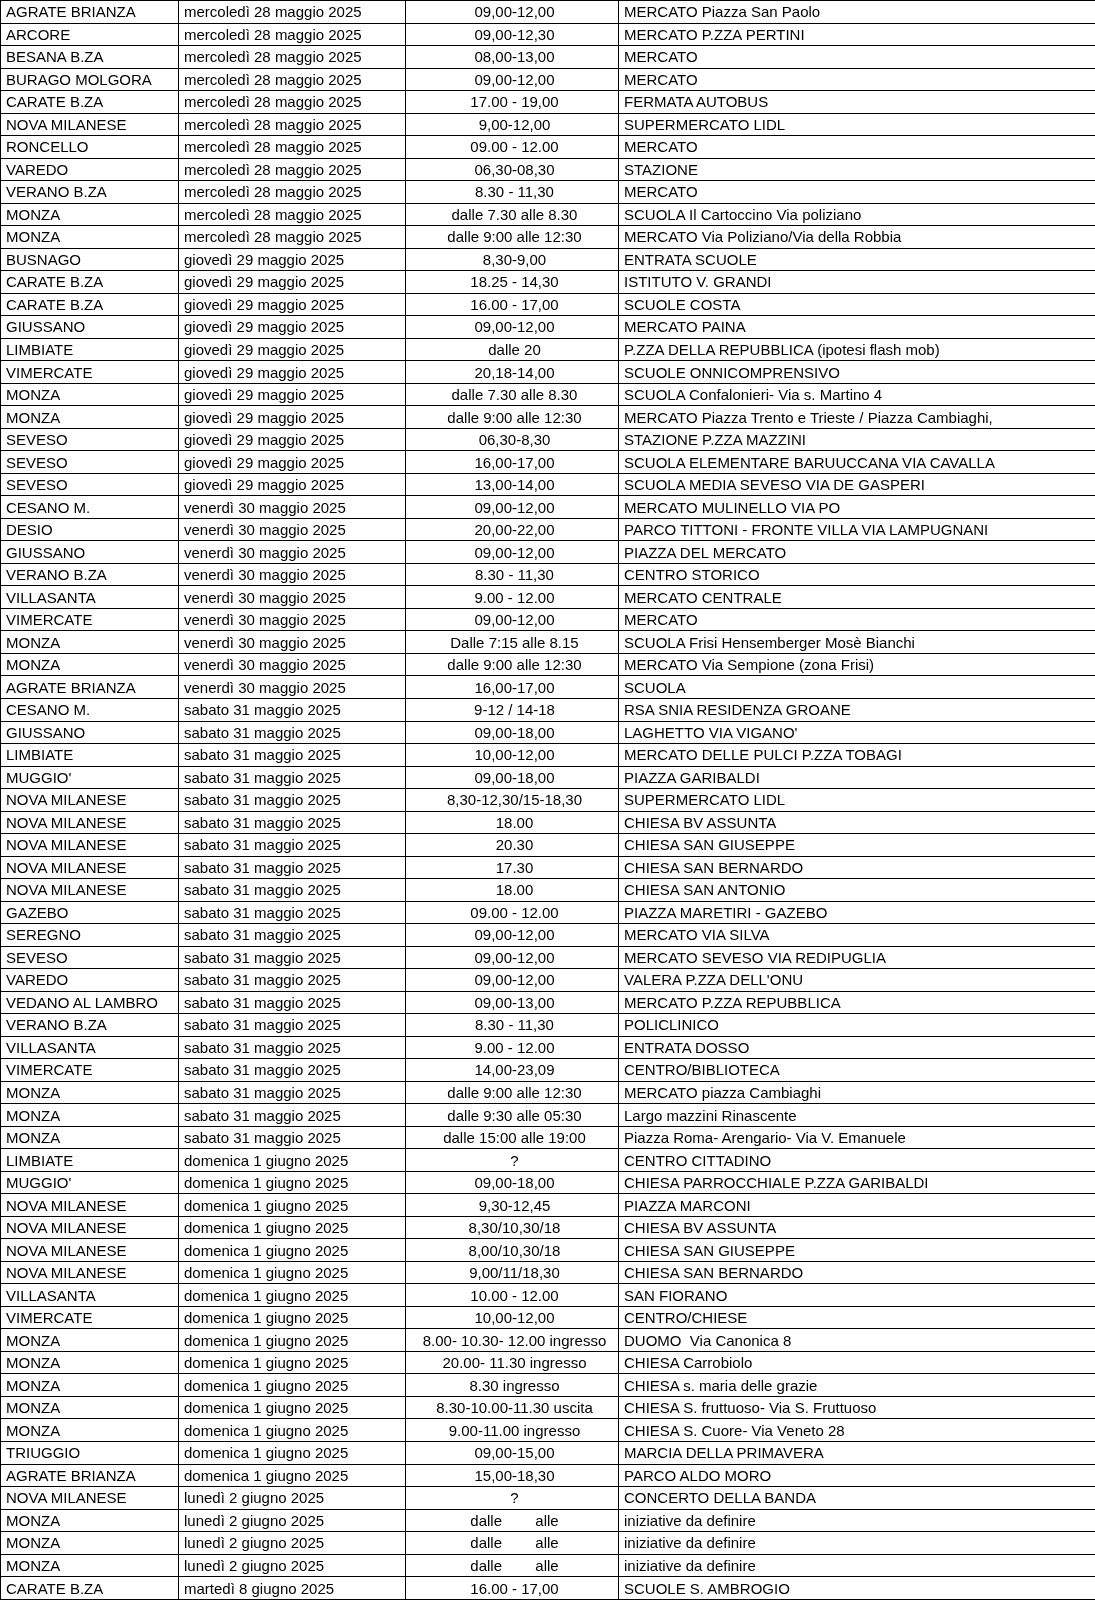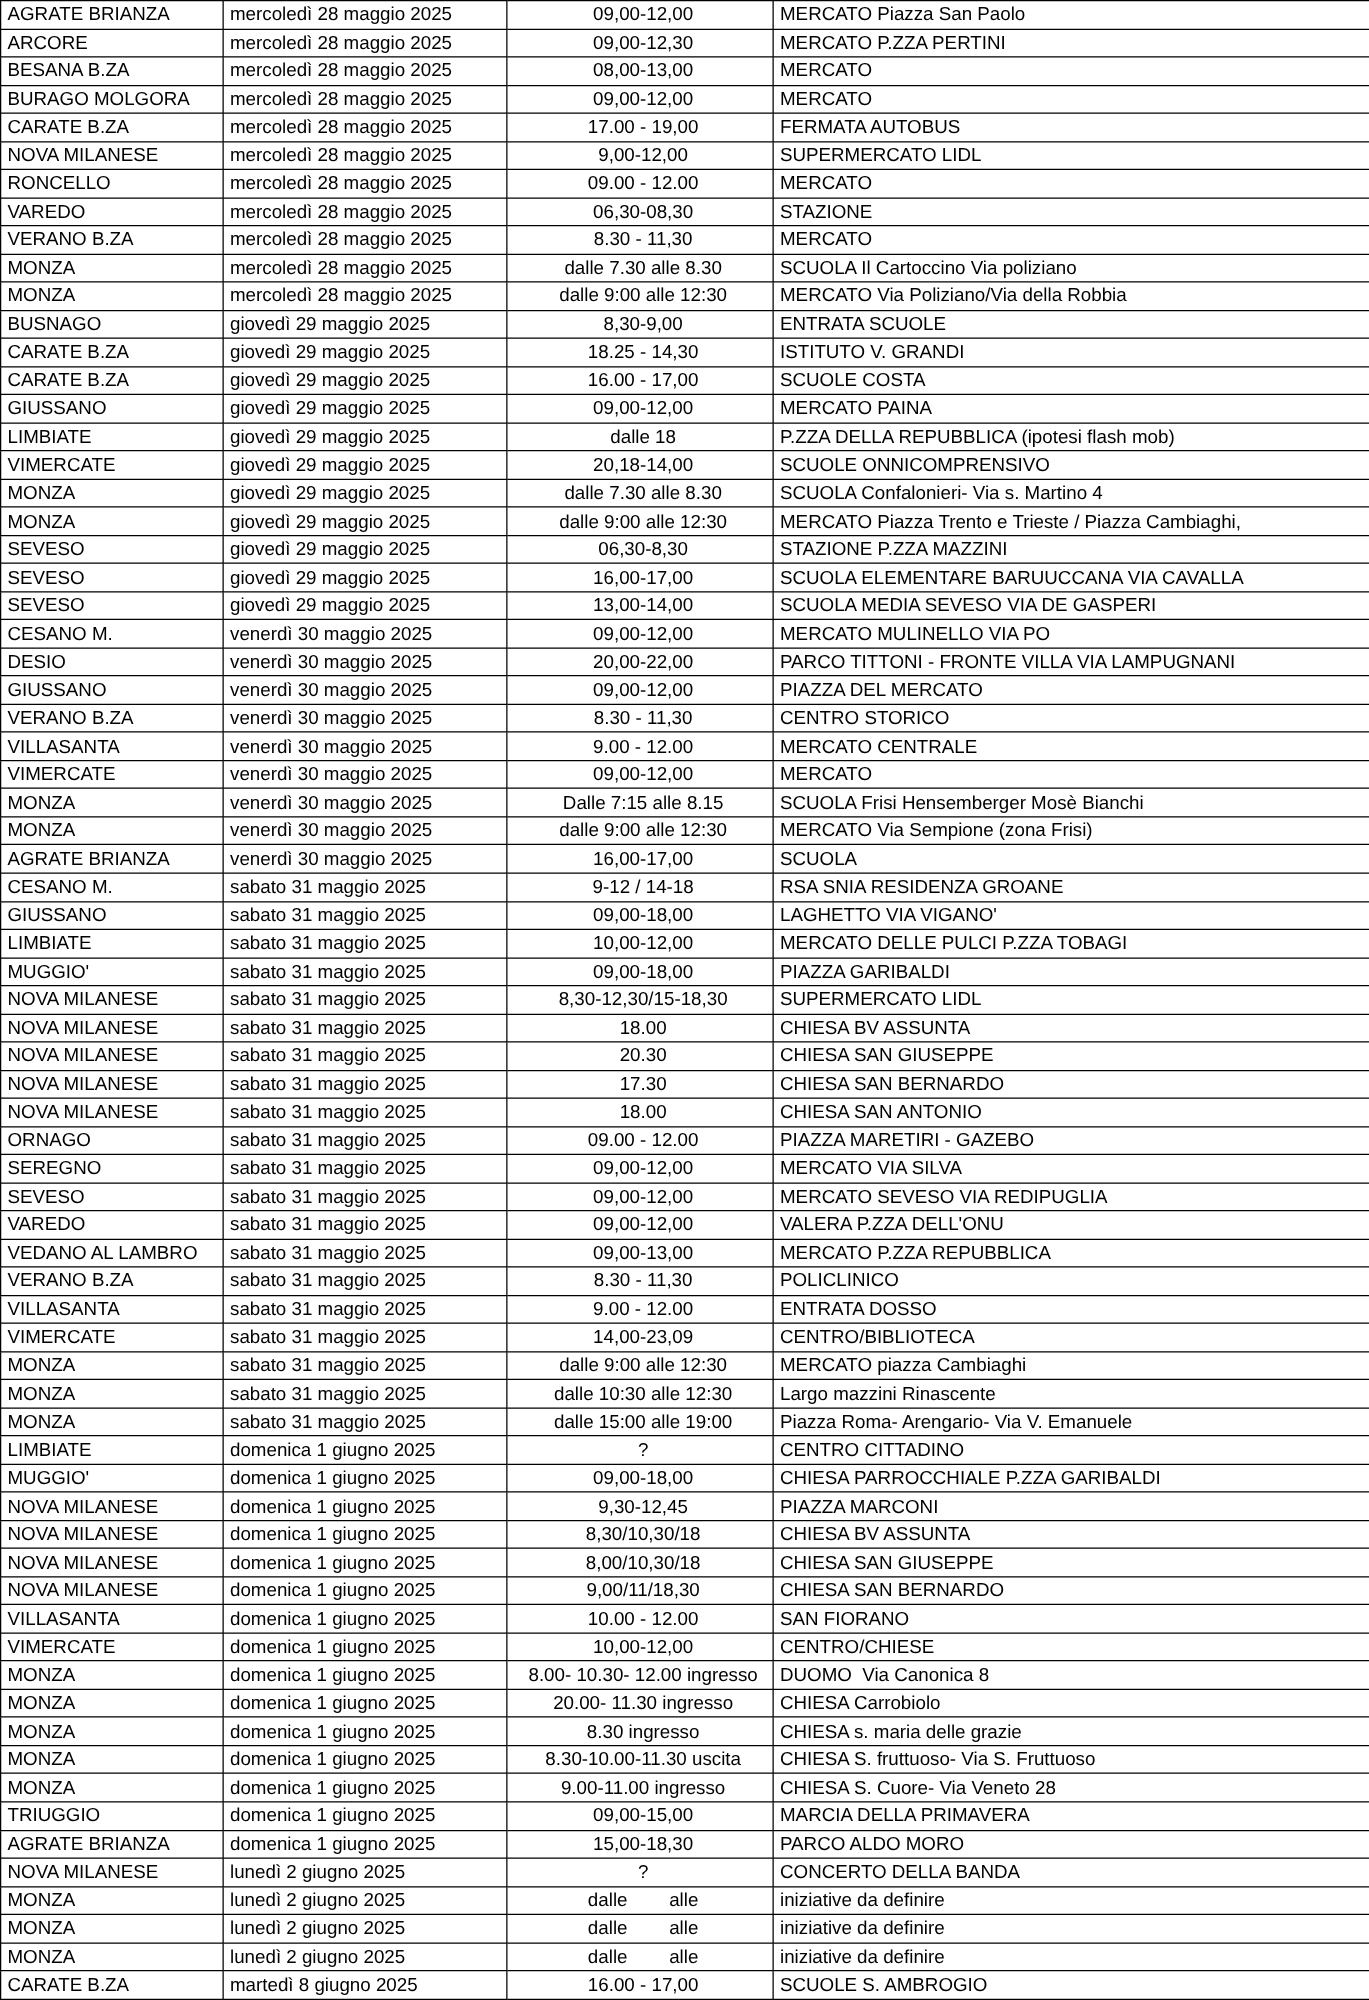--- a/index.html
+++ b/index.html
@@ -130,21 +130,21 @@
   </tr>
       <tr>
     <td class="col-city">GIUSSANO</td>
     <td class="col-date">giovedì 29 maggio 2025</td>
     <td class="col-time">09,00-12,00</td>
     <td class="col-place">MERCATO PAINA</td>
   </tr>
       <tr>
     <td class="col-city">LIMBIATE</td>
     <td class="col-date">giovedì 29 maggio 2025</td>
-    <td class="col-time">dalle 18</td>
+    <td class="col-time">dalle 20</td>
     <td class="col-place">P.ZZA DELLA REPUBBLICA (ipotesi flash mob)</td>
   </tr>
       <tr>
     <td class="col-city">VIMERCATE</td>
     <td class="col-date">giovedì 29 maggio 2025</td>
     <td class="col-time">20,18-14,00</td>
     <td class="col-place">SCUOLE ONNICOMPRENSIVO</td>
   </tr>
       <tr>
     <td class="col-city">MONZA</td>
@@ -278,21 +278,21 @@
     <td class="col-time">17.30</td>
     <td class="col-place">CHIESA SAN BERNARDO</td>
   </tr>
       <tr>
     <td class="col-city">NOVA MILANESE</td>
     <td class="col-date">sabato 31 maggio 2025</td>
     <td class="col-time">18.00</td>
     <td class="col-place">CHIESA SAN ANTONIO</td>
   </tr>
       <tr>
-    <td class="col-city">ORNAGO</td>
+    <td class="col-city">GAZEBO</td>
     <td class="col-date">sabato 31 maggio 2025</td>
     <td class="col-time">09.00 - 12.00</td>
     <td class="col-place">PIAZZA MARETIRI - GAZEBO</td>
   </tr>
       <tr>
     <td class="col-city">SEREGNO</td>
     <td class="col-date">sabato 31 maggio 2025</td>
     <td class="col-time">09,00-12,00</td>
     <td class="col-place">MERCATO VIA SILVA</td>
   </tr>
@@ -334,21 +334,21 @@
   </tr>
       <tr>
     <td class="col-city">MONZA</td>
     <td class="col-date">sabato 31 maggio 2025</td>
     <td class="col-time">dalle 9:00 alle 12:30</td>
     <td class="col-place">MERCATO piazza Cambiaghi</td>
   </tr>
       <tr>
     <td class="col-city">MONZA</td>
     <td class="col-date">sabato 31 maggio 2025</td>
-    <td class="col-time">dalle 10:30 alle 12:30</td>
+    <td class="col-time">dalle 9:30 alle 05:30</td>
     <td class="col-place">Largo mazzini Rinascente</td>
   </tr>
       <tr>
     <td class="col-city">MONZA</td>
     <td class="col-date">sabato 31 maggio 2025</td>
     <td class="col-time">dalle 15:00 alle 19:00</td>
     <td class="col-place">Piazza Roma- Arengario- Via V. Emanuele</td>
   </tr>
       <tr>
     <td class="col-city">LIMBIATE</td>

